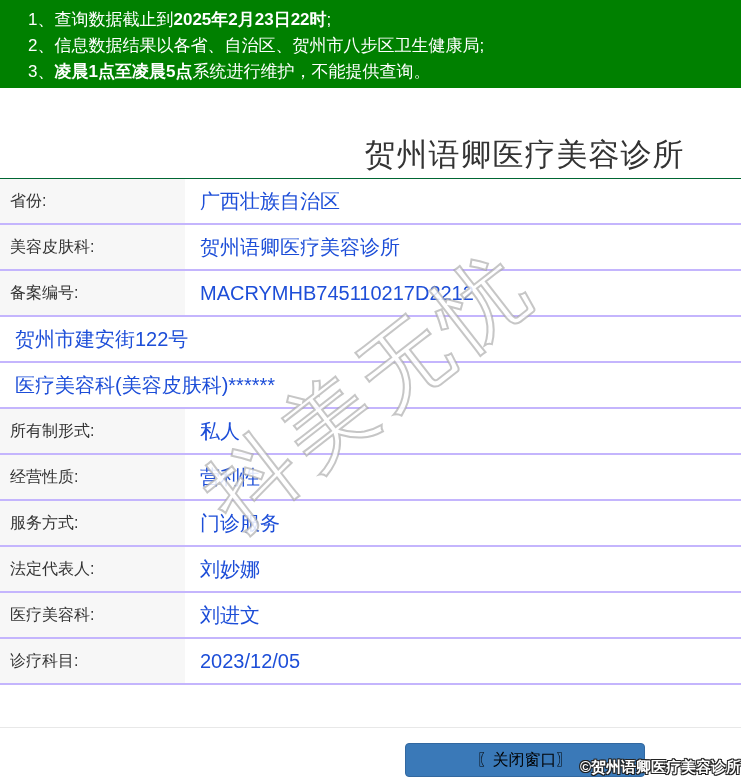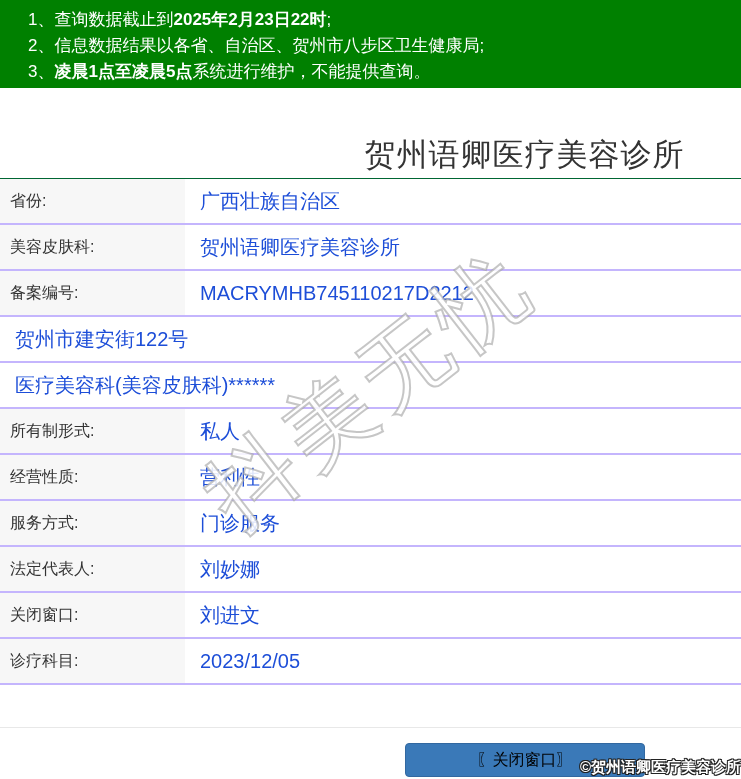--- a/index.html
+++ b/index.html
@@ -156,21 +156,21 @@
     </div>
     <div class="row">
       <div class="label">服务方式:</div>
       <div class="value">门诊服务</div>
     </div>
     <div class="row">
       <div class="label">法定代表人:</div>
       <div class="value">刘妙娜</div>
     </div>
     <div class="row">
-      <div class="label">关闭窗口:</div>
+      <div class="label">医疗美容科:</div>
       <div class="value">刘进文</div>
     </div>
     <div class="row">
       <div class="label">诊疗科目:</div>
       <div class="value">2023/12/05</div>
     </div>
   </div>
 
   <div class="footer">
     <div class="footer-sep"></div>

